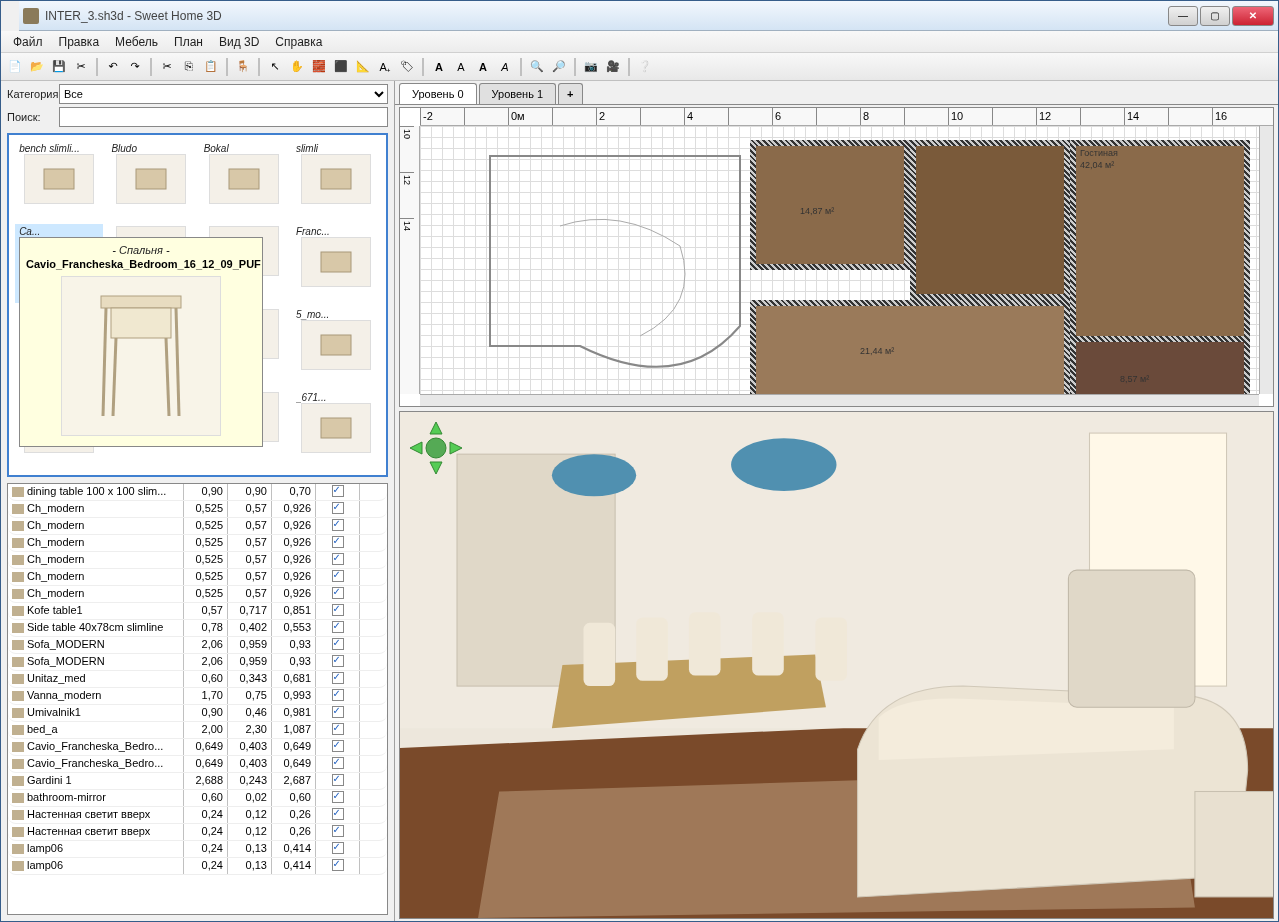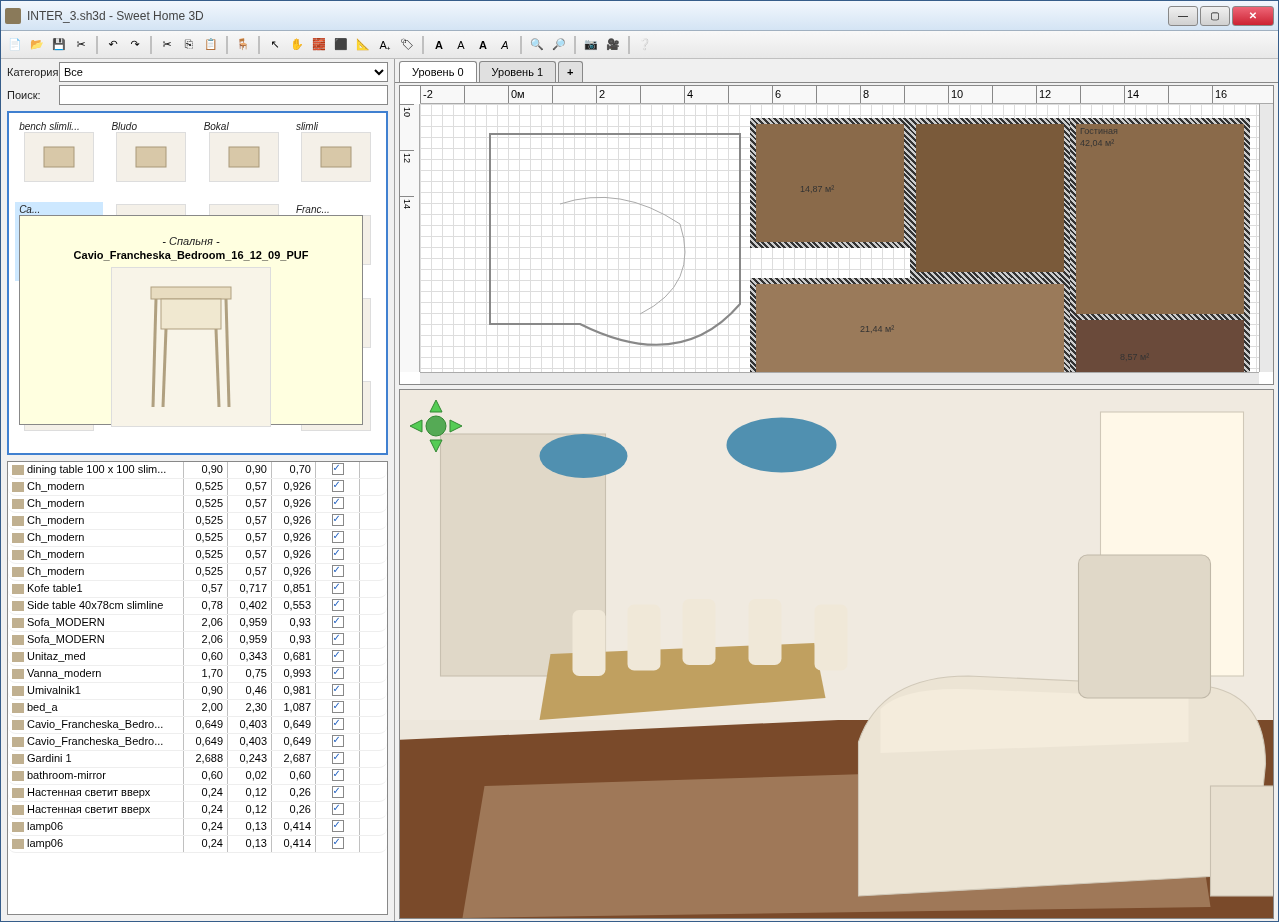--- a/index.html
+++ b/index.html
@@ -1,18 +1,18 @@
 <!DOCTYPE html>
 <html><head>
 <meta charset="utf-8">
 <style>
 * { box-sizing: border-box; margin: 0; padding: 0; font-family: Tahoma, Arial, sans-serif; font-size: 11px; }
 body { background: #e8e8e8; width: 1279px; height: 922px; overflow: hidden; }
 .window { width: 1279px; height: 922px; background: #f0f0f0; border: 1px solid #365d8a; display: flex; flex-direction: column; }
-.titlebar { height: 30px; background: linear-gradient(#f2f7fd, #d4e4f4); display: flex; align-items: center; padding: 0 4px; border-bottom: 1px solid #a0b0c0; }
+.titlebar { height: 30px; background: linear-gradient(#f2f7fd, #d4e4f4); display: flex; align-items: center; padding: 0 4px; border-bottom: 1px solid #a0b0c0; margin-left: 18px; }
 .titlebar-icon { width: 16px; height: 16px; background: #8a7a5a; margin-right: 6px; border-radius: 2px; }
 .title-text { flex: 1; color: #444; font-size: 12px; }
 .win-controls { display: flex; gap: 2px; }
 .win-btn { width: 30px; height: 20px; border: 1px solid #888; background: linear-gradient(#f0f0f0, #d0d0d0); border-radius: 3px; display: flex; align-items: center; justify-content: center; font-size: 10px; cursor: pointer; }
 .win-btn.close { width: 42px; background: linear-gradient(#e67, #c23); color: white; font-weight: bold; }
 .menubar { height: 22px; background: linear-gradient(#f8f8f8, #ececec); display: flex; align-items: center; padding: 0 4px; border-bottom: 1px solid #d0d0d0; }
 .menu-item { padding: 3px 8px; cursor: pointer; color: #222; font-size: 12px; }
 .toolbar { height: 28px; background: linear-gradient(#f8f8f8, #e8e8e8); display: flex; align-items: center; padding: 0 4px; border-bottom: 1px solid #c0c0c0; gap: 2px; }
 .tb-btn { width: 20px; height: 20px; border: 1px solid transparent; display: flex; align-items: center; justify-content: center; cursor: pointer; border-radius: 2px; }
 .tb-sep { width: 2px; height: 18px; background: #c0c0c0; margin: 0 3px; }
@@ -22,21 +22,21 @@
 .catalog-controls { padding: 3px 6px; background: #f0f0f0; }
 .ctrl-row { display: flex; align-items: center; margin-bottom: 3px; }
 .ctrl-label { width: 52px; color: #222; }
 .ctrl-select { flex: 1; height: 20px; border: 1px solid #888; background: white; padding: 0 0; }
 .ctrl-input { flex: 1; height: 20px; border: 1px solid #888; background: white; padding: 0 4px; }
 .catalog-grid { height: 344px; border: 1px solid #888; background: white; margin: 0 6px 6px 6px; padding: 6px; display: grid; grid-template-columns: repeat(4, 1fr); gap: 4px; overflow: hidden; position: relative; border: 2px solid #4080d0; }
 .cat-item { display: flex; flex-direction: column; align-items: center; cursor: pointer; }
 .cat-item.selected { background: #cde8ff; }
 .cat-thumb { width: 70px; height: 50px; background: #f4f0e8; border: 1px solid #ddd; display: flex; align-items: center; justify-content: center; }
 .cat-label { font-size: 10px; color: #222; text-align: left; margin-top: 2px; font-style: italic; overflow: hidden; white-space: nowrap; text-overflow: ellipsis; width: 80px; }
-.tooltip { position: absolute; left: 10px; top: 102px; width: 344px; height: 210px; background: #ffffe0; border: 1px solid #888; padding: 19px; z-index: 100; text-align: center; }
+.tooltip { position: absolute; left: 10px; top: 102px; width: 244px; height: 210px; background: #ffffe0; border: 1px solid #888; padding: 6px; z-index: 100; text-align: center; }
 .tooltip-title { font-style: italic; color: #222; }
 .tooltip-name { font-weight: bold; color: #000; margin: 2px 0; }
 .tooltip-img { width: 160px; height: 160px; margin: 6px auto; background: #f8f4e8; border: 1px solid #ddd; display: flex; align-items: center; justify-content: center; }
 .furniture-list { flex: 1; border: 1px solid #888; margin: 0 6px 6px 6px; background: white; display: flex; flex-direction: column; overflow: hidden; }
 .fl-header { display: flex; background: linear-gradient(#f8f8f8, #e8e8e8); border-bottom: 1px solid #c0c0c0; height: 20px; }
 .fl-col { border-right: 1px solid #c0c0c0; padding: 3px 4px; font-size: 11px; overflow: hidden; white-space: nowrap; text-overflow: ellipsis; }
 .fl-col.c0 { width: 176px; }
 .fl-col.c1 { width: 44px; text-align: right; }
 .fl-col.c2 { width: 44px; text-align: right; }
 .fl-col.c3 { width: 44px; text-align: right; }
@@ -72,20 +72,28 @@
   <div class="titlebar">
     <div class="titlebar-icon"></div>
     <div class="title-text">INTER_3.sh3d - Sweet Home 3D</div>
     <div class="win-controls">
       <div class="win-btn">—</div>
       <div class="win-btn">▢</div>
       <div class="win-btn close">✕</div>
     </div>
   </div>
 
+  <div class="menubar">
+    <div class="menu-item">Файл</div>
+    <div class="menu-item">Правка</div>
+    <div class="menu-item">Мебель</div>
+    <div class="menu-item">План</div>
+    <div class="menu-item">Вид 3D</div>
+    <div class="menu-item">Справка</div>
+  </div>
 
   <div class="toolbar">
     <div class="tb-btn">📄</div>
     <div class="tb-btn">📂</div>
     <div class="tb-btn">💾</div>
     <div class="tb-btn">✂</div>
     <div class="tb-sep"></div>
     <div class="tb-btn">↶</div>
     <div class="tb-btn">↷</div>
     <div class="tb-sep"></div>

